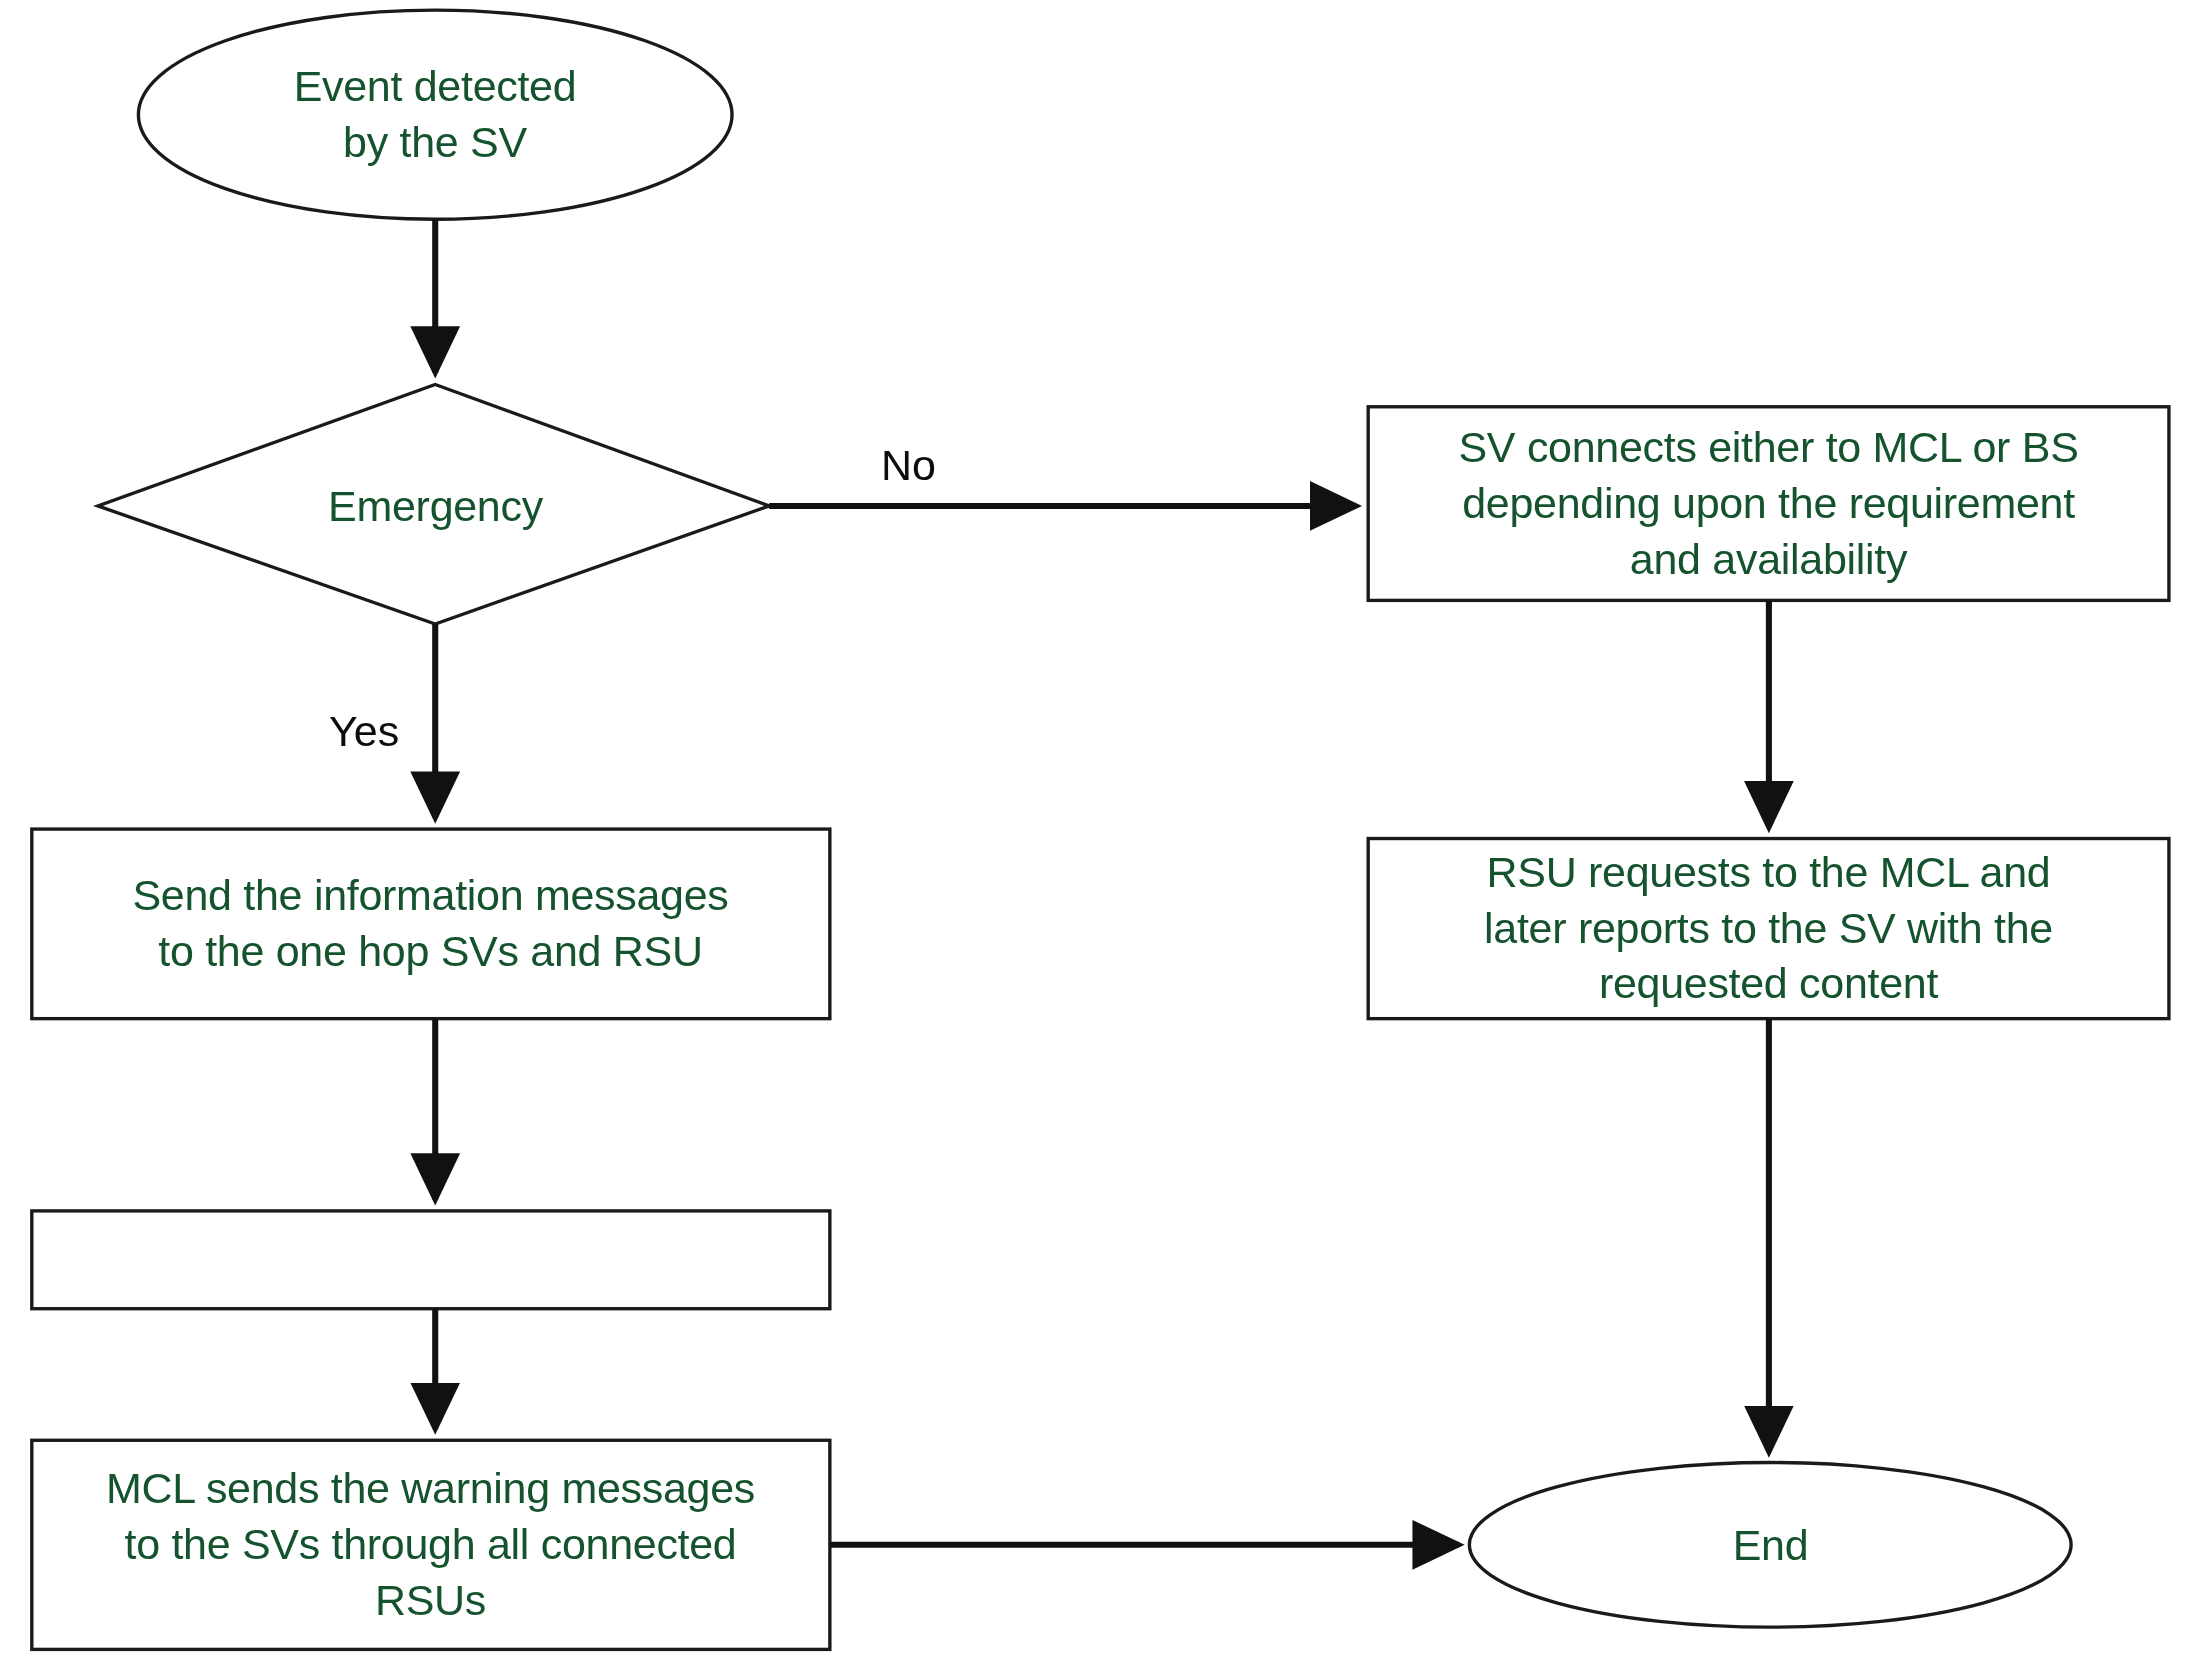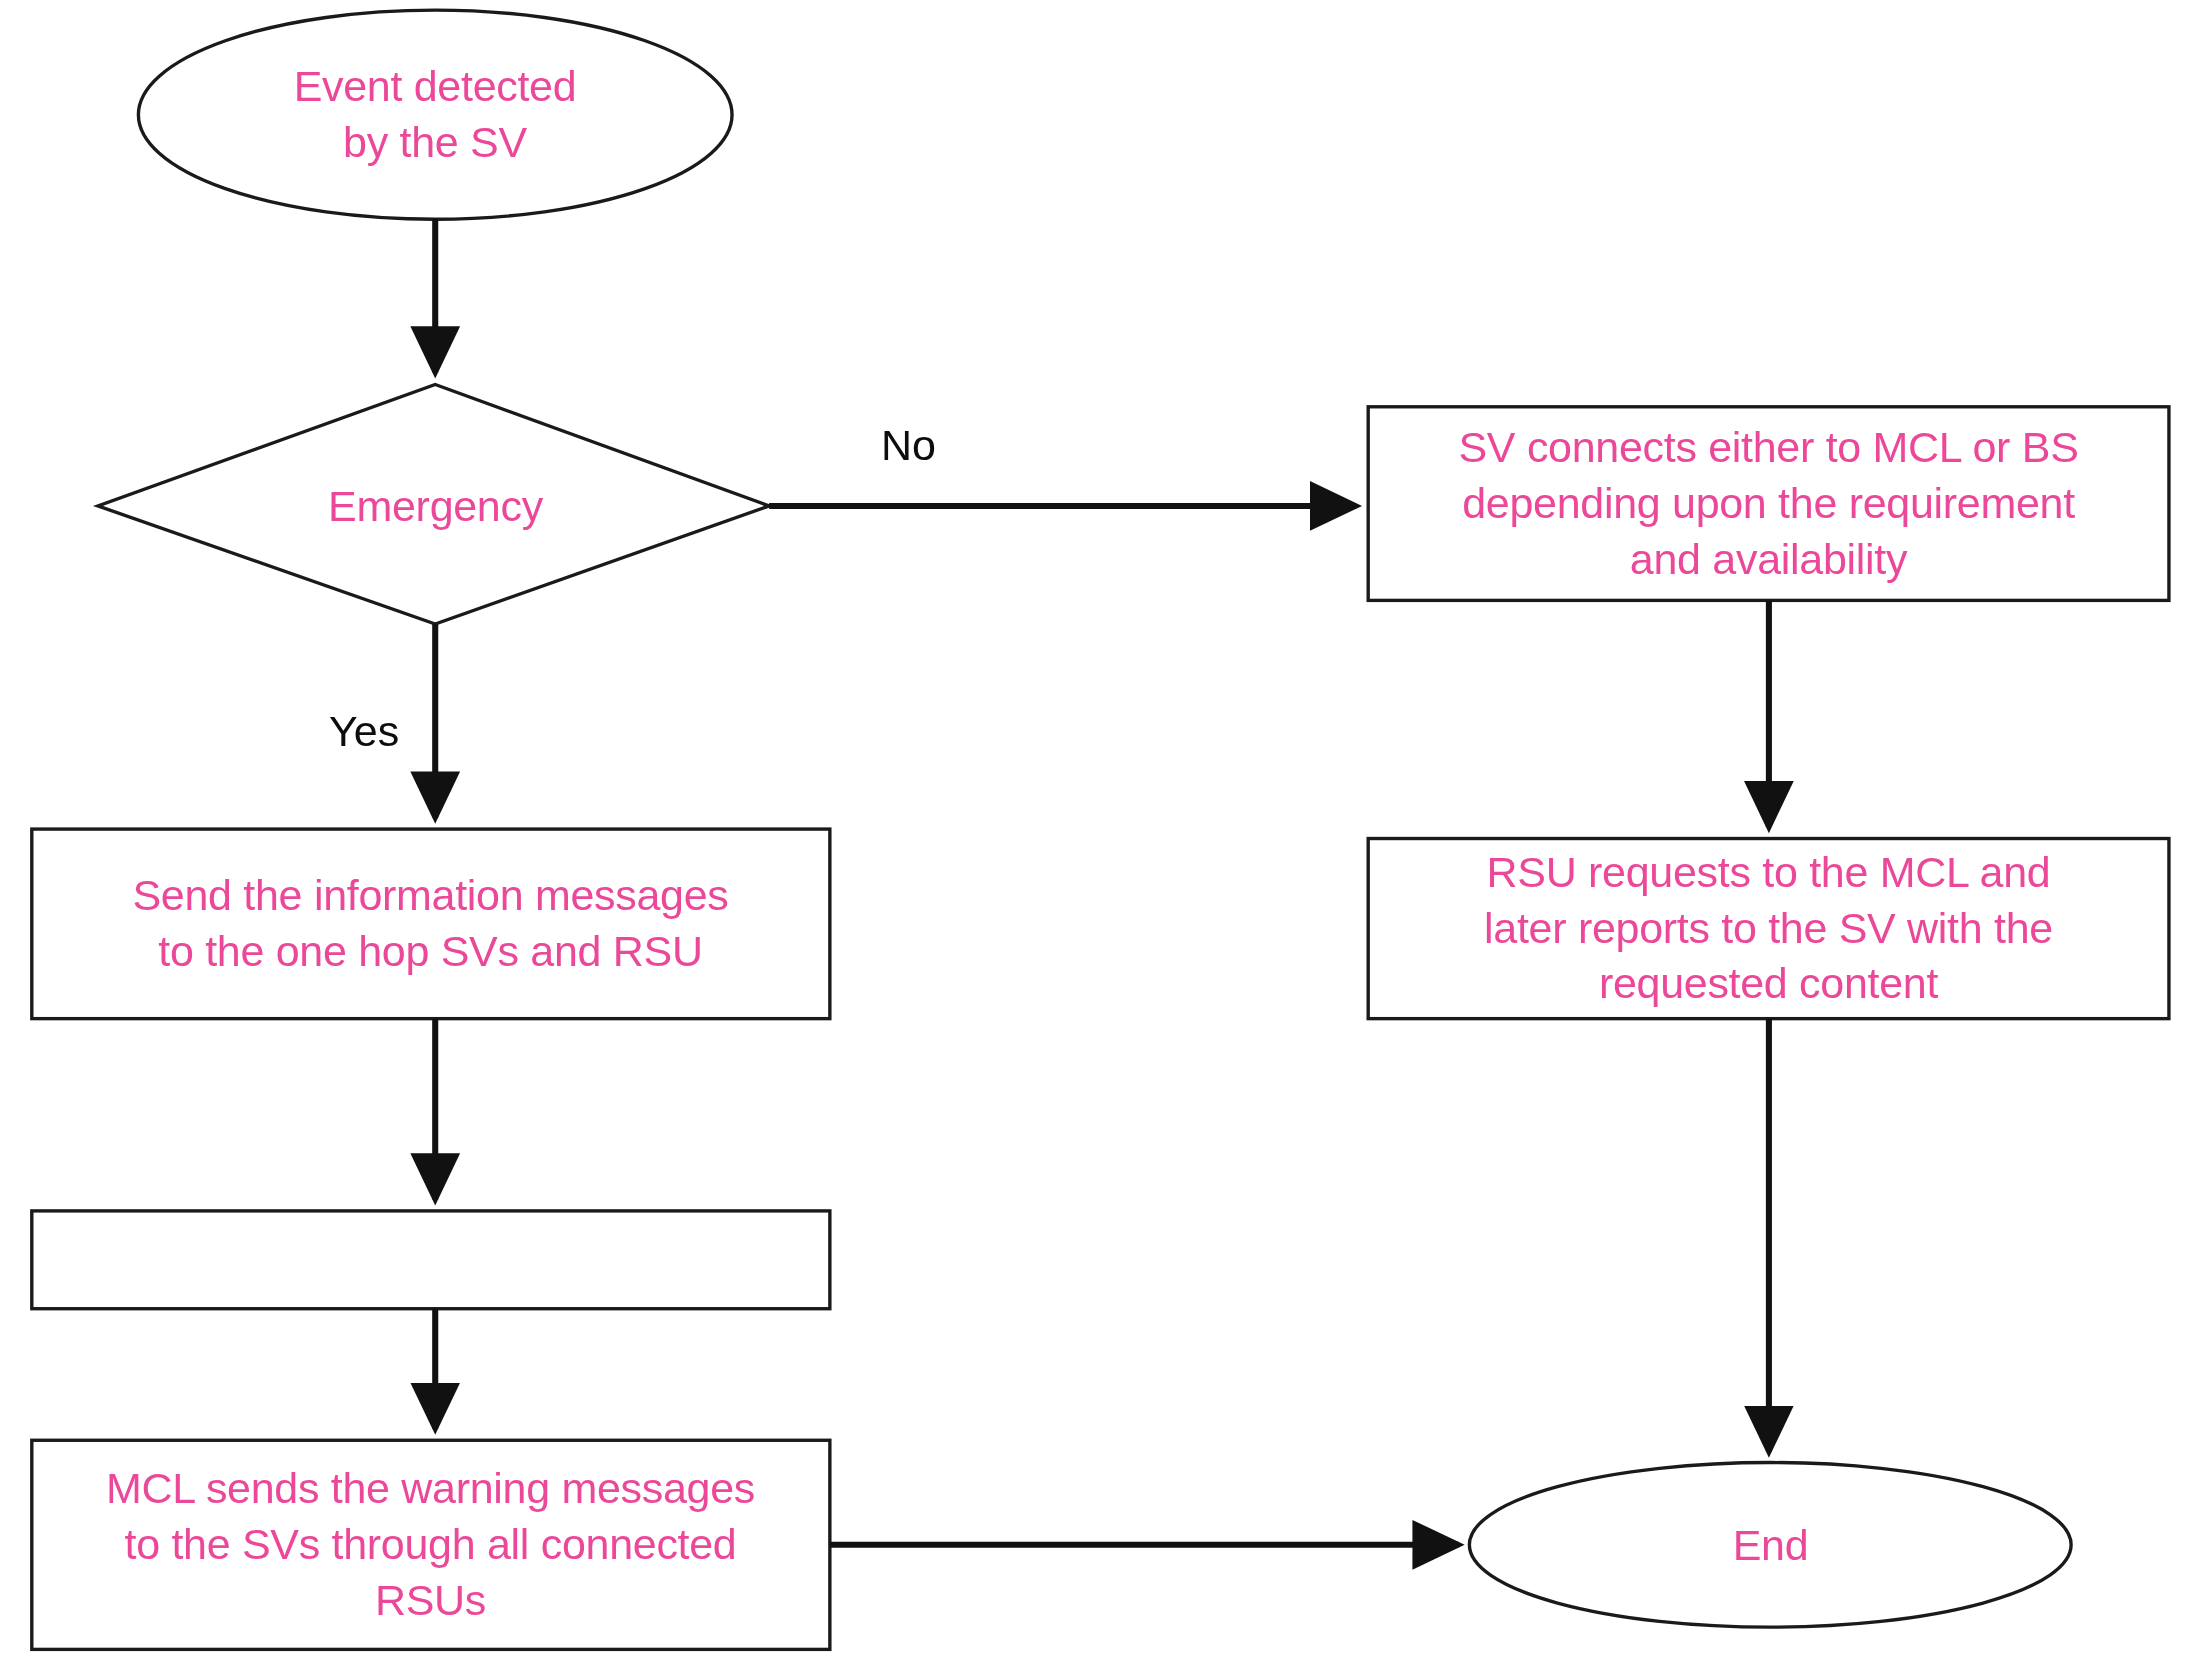--- a/index.html
+++ b/index.html
@@ -39,21 +39,21 @@
     stroke: #111111;
     stroke-width: 9;
     fill: none;
   }
   .node-label {
     position: absolute;
     display: flex;
     align-items: center;
     justify-content: center;
     text-align: center;
-    color: #ec4899;
+    color: #14532d;
     font-family: "Liberation Sans", sans-serif;
     font-size: 43px;
     line-height: 1.30;
     letter-spacing: -0.3px;
     white-space: pre-line;
     pointer-events: none;
   }
   .edge-label {
     position: absolute;
     color: #0d0d0d;
@@ -124,18 +124,18 @@
 later reports to the SV with the
 requested content</div>
 
 
   <div class="node-label" style="left:38px; top:1447px; width:785px; height:196px;">MCL sends the warning messages
 to the SVs through all connected
 RSUs</div>
 
   <div class="node-label" style="left:1568px; top:1505px; width:405px; height:81px;">End</div>
 
-  <div class="edge-label" style="left:881px; top:422px;">No</div>
+  <div class="edge-label" style="left:881px; top:442px;">No</div>
 
   <div class="edge-label" style="left:329px; top:708px;">Yes</div>
 
 </div>
 
 
 </body></html>

